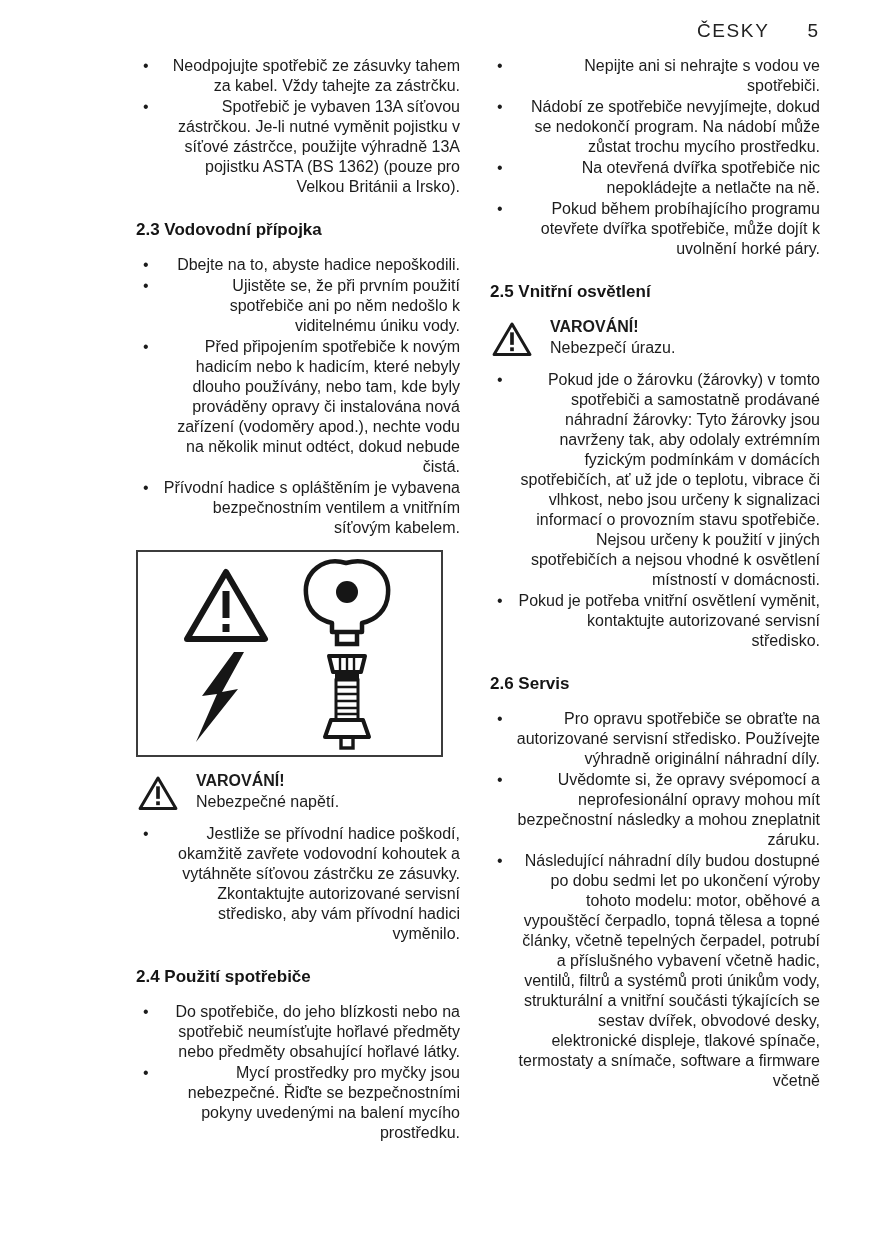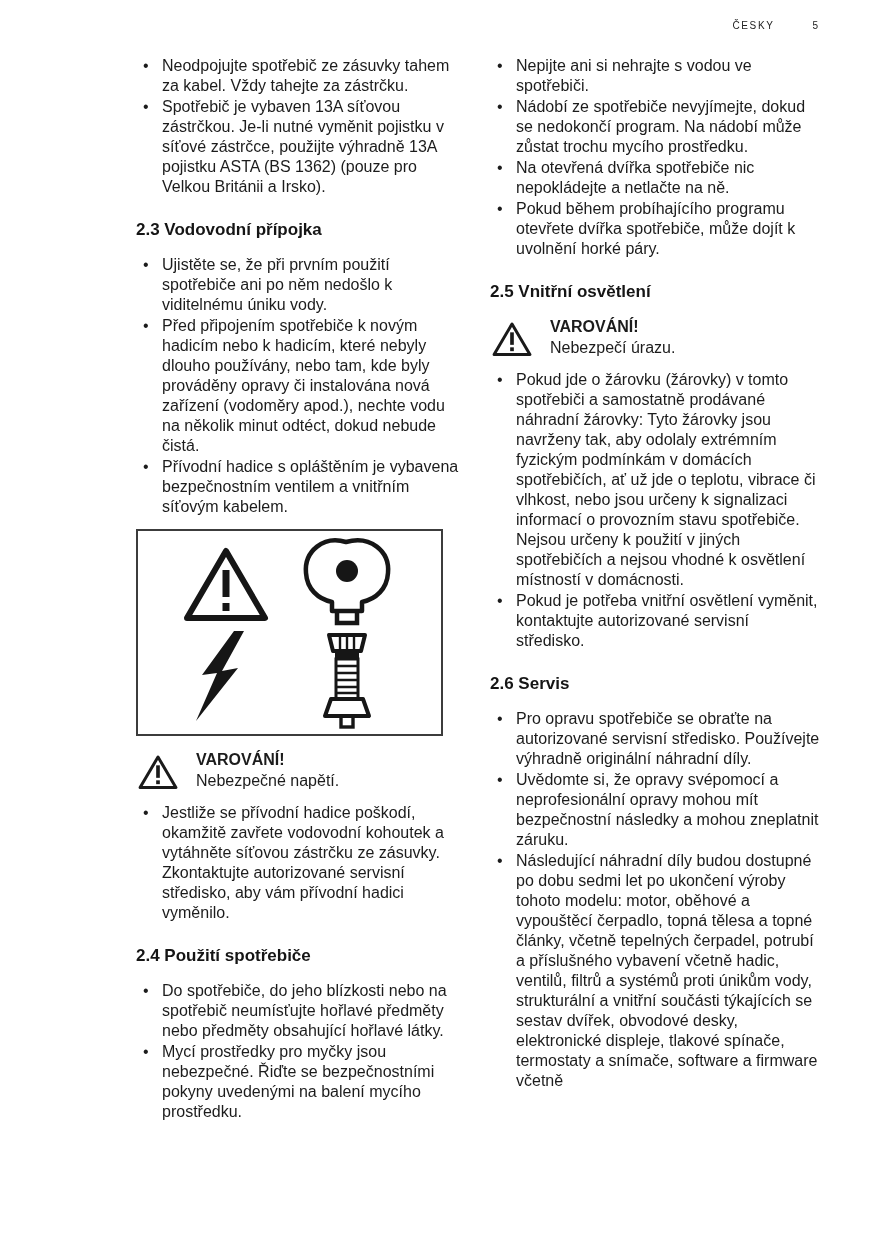--- a/index.html
+++ b/index.html
@@ -7,35 +7,35 @@
     position:relative;
     width:874px;height:1240px;
     background:#ffffff;
     font-family:"Liberation Sans", sans-serif;
     color:#1c1c1c;
     overflow:hidden;
   }
   .page-header{
     position:absolute;top:20px;right:56px;
     display:flex;align-items:baseline;gap:38px;
-    font-size:10px;letter-spacing:1.6px;color:#222;
+    font-size:19px;letter-spacing:1.6px;color:#222;
   }
   .page-header .page-num{letter-spacing:0;}
   .columns{
     position:absolute;top:56px;left:136px;
     display:flex;gap:30px;
   }
   .col{font-size:16px;line-height:20px;}
   .col-left{width:324px;}
   .col-right{width:330px;}
   .section-heading{
     font-size:17px;line-height:26px;font-weight:700;
     margin:20px 0 12px 0;color:#151515;
   }
-  .bullet-list{list-style:none;margin:0 0 2px 0;padding:0;}
+  .bullet-list{list-style:none;margin:0 0 2px 0;padding:0;text-align:right;}
   .bullet-item{position:relative;padding-left:26px;margin:0 0 1px 0;}
   .bullet-item::before{
     content:"\2022";position:absolute;left:7px;top:0;color:#1c1c1c;
   }
   .warning-block{
     display:flex;align-items:flex-end;gap:18px;
     margin:12px 0 12px 2px;
   }
   .warn-icon{width:40px;height:38px;flex:0 0 auto;margin-top:1px;}
   .warn-title{font-weight:700;}
@@ -58,20 +58,21 @@
     <span class="page-num">5</span>
   </header>
   <div class="columns">
     <div class="col col-left" id="col-left">
         <ul class="bullet-list">
           <li class="bullet-item">Neodpojujte spotřebič ze zásuvky tahem za kabel. Vždy tahejte za zástrčku.</li>
           <li class="bullet-item">Spotřebič je vybaven 13A síťovou zástrčkou. Je-li nutné vyměnit pojistku v síťové zástrčce, použijte výhradně 13A pojistku ASTA (BS 1362) (pouze pro Velkou Británii a Irsko).</li>
         </ul>
         <h2 class="section-heading">2.3 Vodovodní přípojka</h2>
         <ul class="bullet-list">
+          <li class="bullet-item">Dbejte na to, abyste hadice nepoškodili.</li>
           <li class="bullet-item">Ujistěte se, že při prvním použití spotřebiče ani po něm nedošlo k viditelnému úniku vody.</li>
           <li class="bullet-item">Před připojením spotřebiče k novým hadicím nebo k hadicím, které nebyly dlouho používány, nebo tam, kde byly prováděny opravy či instalována nová zařízení (vodoměry apod.), nechte vodu na několik minut odtéct, dokud nebude čistá.</li>
           <li class="bullet-item">Přívodní hadice s opláštěním je vybavena bezpečnostním ventilem a vnitřním síťovým kabelem.</li>
         </ul>
   <figure class="safety-figure">
     <svg viewBox="0 0 303 203" aria-hidden="true">
 
       <g>
         <path d="M88 20 L127 87 L49 87 Z" fill="none" stroke="#161616" stroke-width="6" stroke-linejoin="round"></path>
         <rect x="84.5" y="39" width="7" height="27" fill="#161616"></rect>

